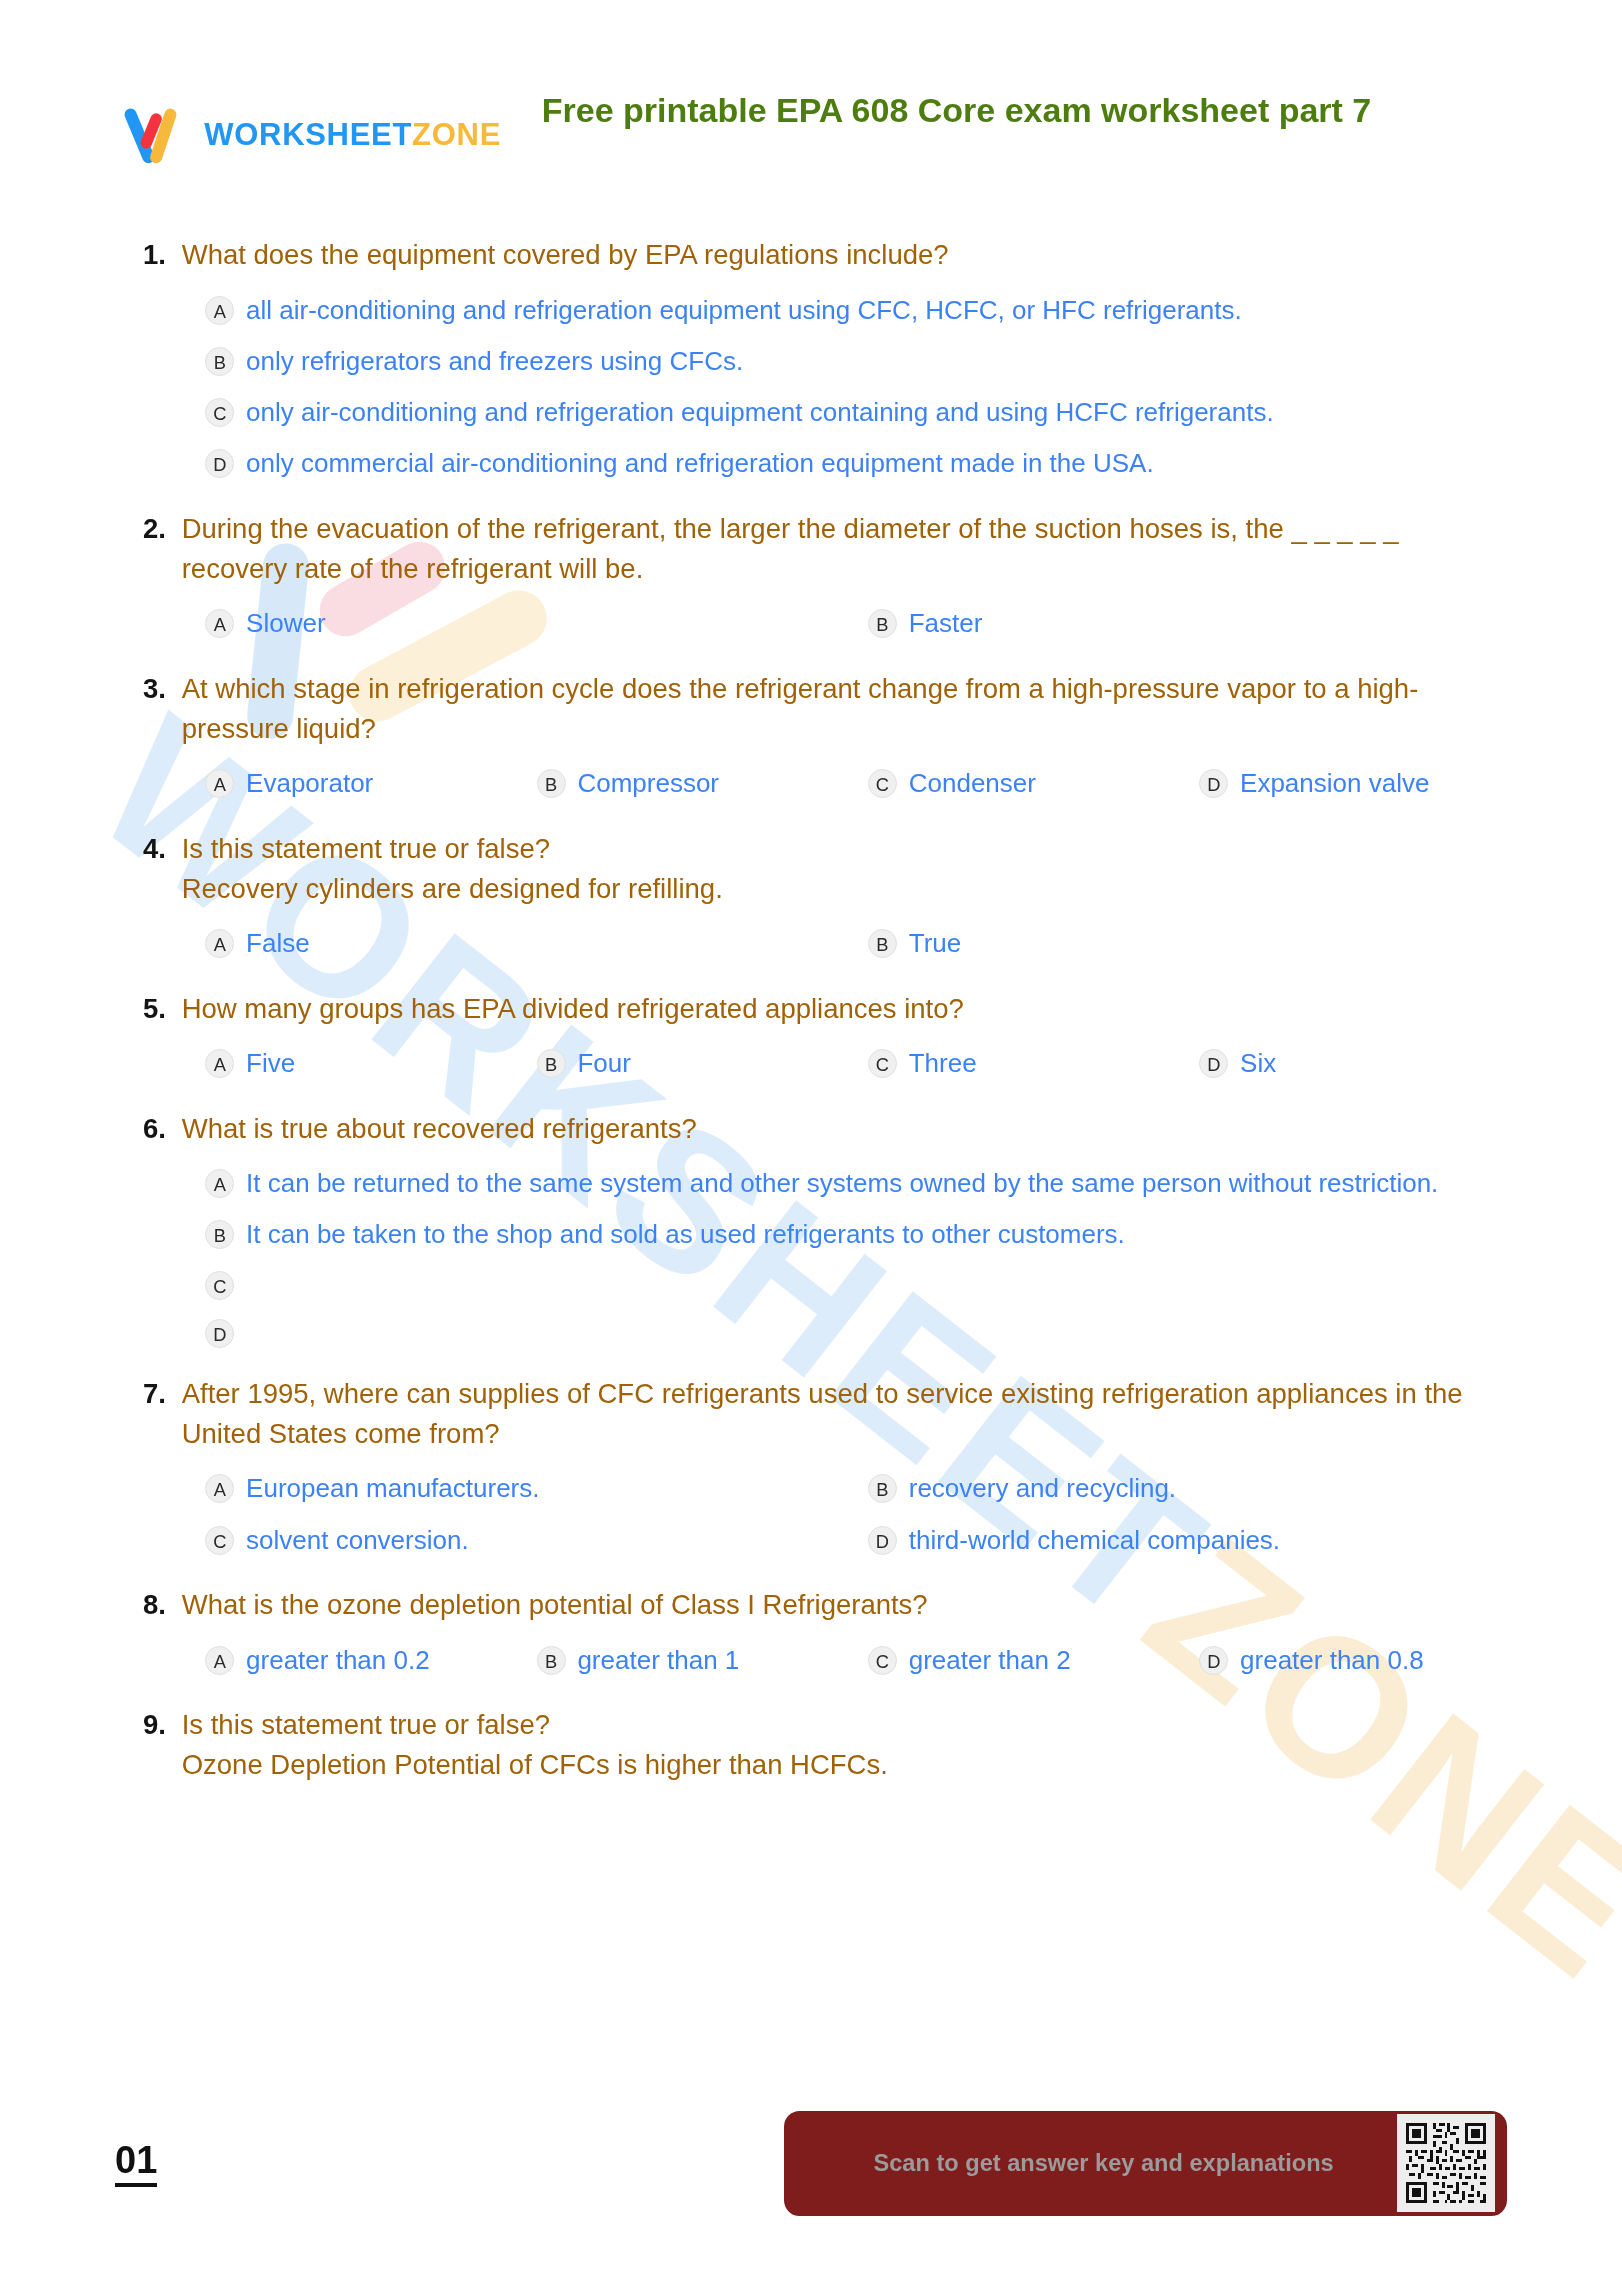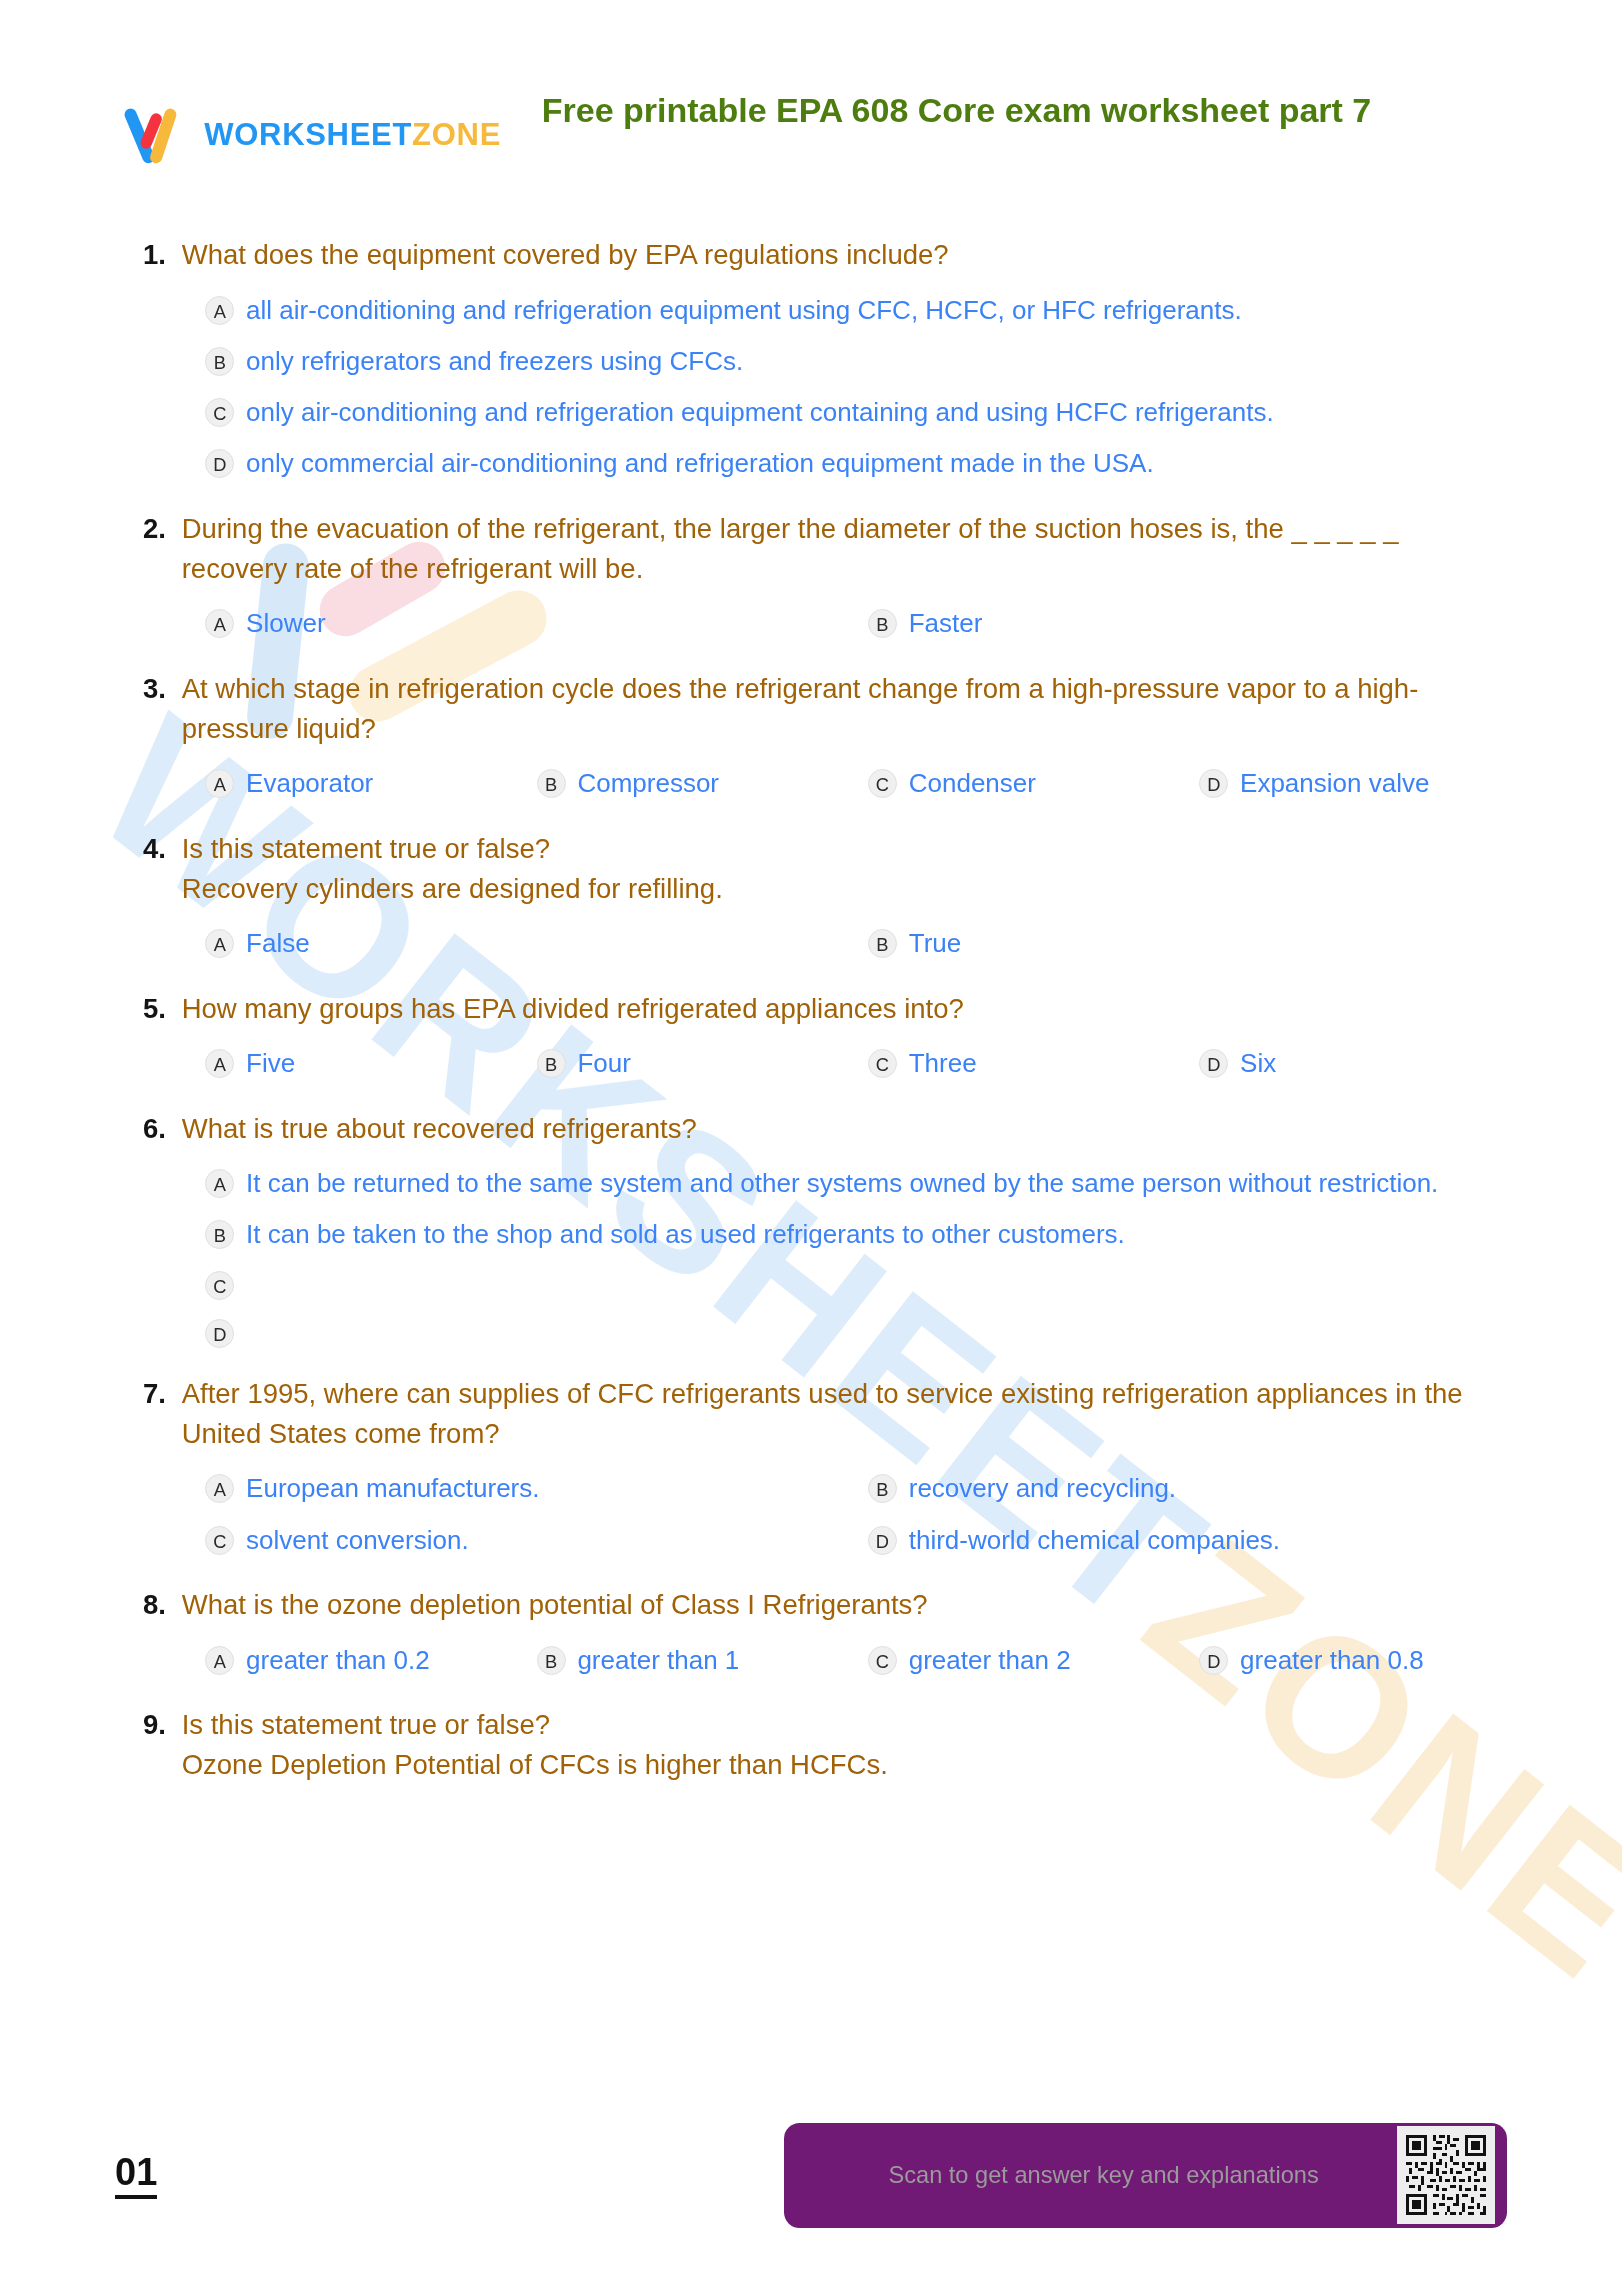--- a/index.html
+++ b/index.html
@@ -174,50 +174,51 @@
     line-height: 1.42;
     color: #3b82f6;
   }
 
   .q-gap-lg { height: 19.6px; }
 
   
   .footer {
     position: absolute;
     left: 0; right: 0;
-    bottom: 0;
+    bottom: 12px;
     height: 216px;
     z-index: 3;
     padding: 0 115px;
     display: flex;
     align-items: center;
     justify-content: space-between;
     box-sizing: border-box;
   }
   .page-number {
     font-size: 38px;
     font-weight: 700;
     color: #111;
     border-bottom: 4.6px solid #111;
     padding-bottom: 3.9px;
     line-height: 1;
     align-self: center;
     margin-bottom: 22px;
   }
   .scan-box {
-    background: #701a75;
+    background: #7f1d1d;
     border-radius: 15.7px;
     width: 723px;
     height: 105px;
     display: flex;
     align-items: center;
     justify-content: flex-end;
     padding-right: 11.8px;
     box-sizing: border-box;
     margin-bottom: 23.6px;
+    font-weight: bold;
   }
   .scan-label {
     flex: 1;
     text-align: center;
     font-size: 23.6px;
     color: #9b9b9b;
     padding-left: 26px;
   }
   .qr {
     width: 98px;

